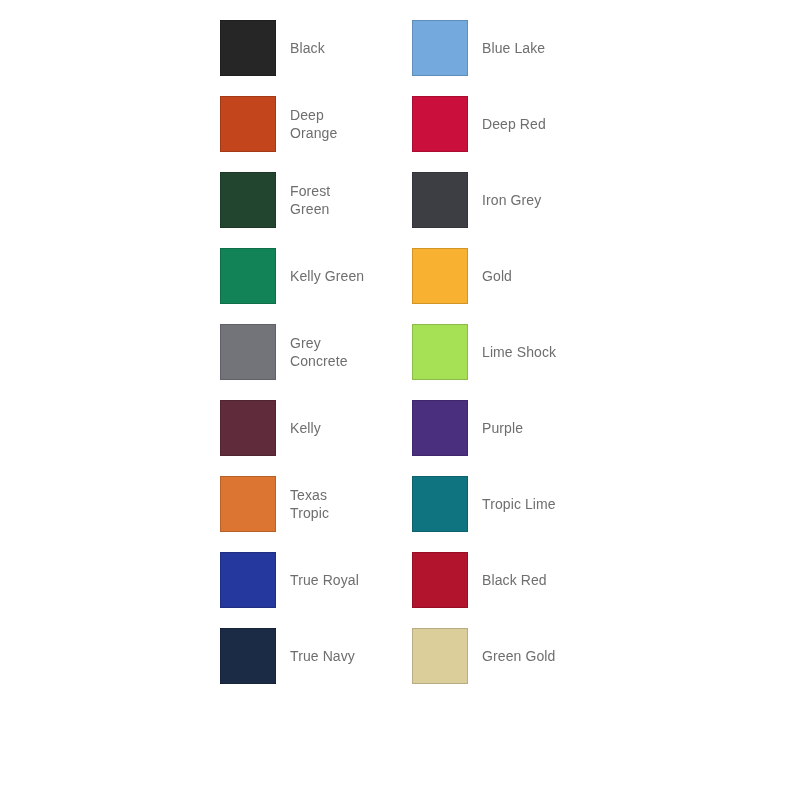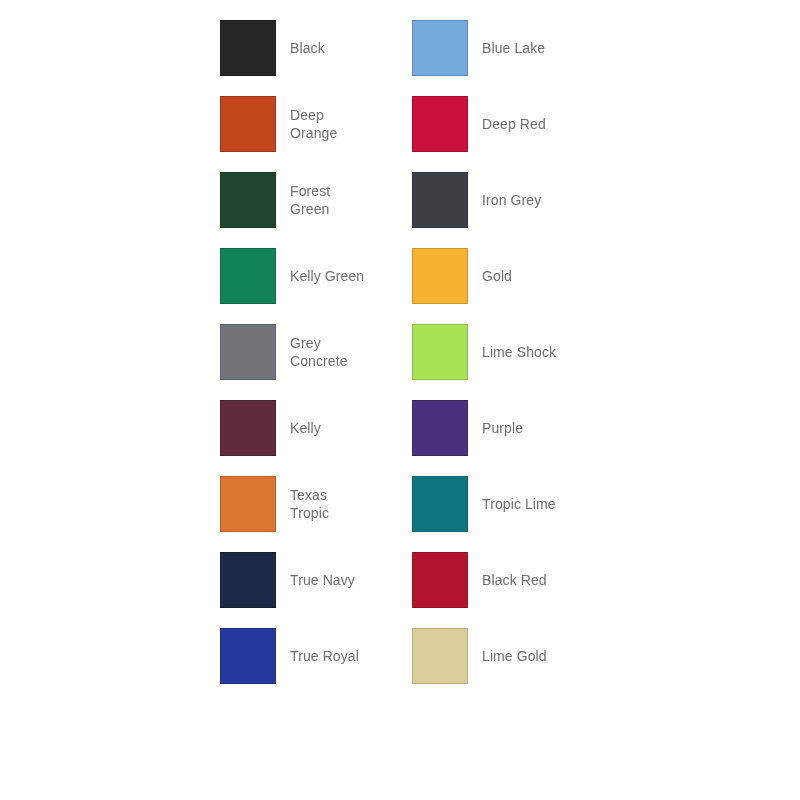--- a/index.html
+++ b/index.html
@@ -87,26 +87,26 @@
       <div class="swatch-row">
         <div class="swatch-chip" style="background-color: rgb(96, 43, 59);"></div>
         <div class="swatch-label">Kelly</div>
       </div>
       <div class="swatch-row">
         <div class="swatch-chip" style="background-color: rgb(220, 117, 49);"></div>
         <div class="swatch-label">Texas
 Tropic</div>
       </div>
       <div class="swatch-row">
+        <div class="swatch-chip" style="background-color: rgb(36, 56, 157);"></div>
+        <div class="swatch-label">True Royal</div>
+      </div>
+      <div class="swatch-row">
         <div class="swatch-chip" style="background-color: rgb(27, 42, 69);"></div>
         <div class="swatch-label">True Navy</div>
-      </div>
-      <div class="swatch-row">
-        <div class="swatch-chip" style="background-color: rgb(36, 56, 157);"></div>
-        <div class="swatch-label">True Royal</div>
       </div>
     </div>
 
   <div class="swatch-column" id="column-right">
       <div class="swatch-row">
         <div class="swatch-chip" style="background-color: rgb(116, 169, 222);"></div>
         <div class="swatch-label">Blue Lake</div>
       </div>
       <div class="swatch-row">
         <div class="swatch-chip" style="background-color: rgb(203, 15, 60);"></div>
@@ -131,17 +131,17 @@
       <div class="swatch-row">
         <div class="swatch-chip" style="background-color: rgb(15, 115, 128);"></div>
         <div class="swatch-label">Tropic Lime</div>
       </div>
       <div class="swatch-row">
         <div class="swatch-chip" style="background-color: rgb(179, 20, 45);"></div>
         <div class="swatch-label">Black Red</div>
       </div>
       <div class="swatch-row">
         <div class="swatch-chip" style="background-color: rgb(220, 206, 155);"></div>
-        <div class="swatch-label">Lime Gold</div>
+        <div class="swatch-label">Green Gold</div>
       </div>
     </div>
 
 </div>
 
 </body></html>

